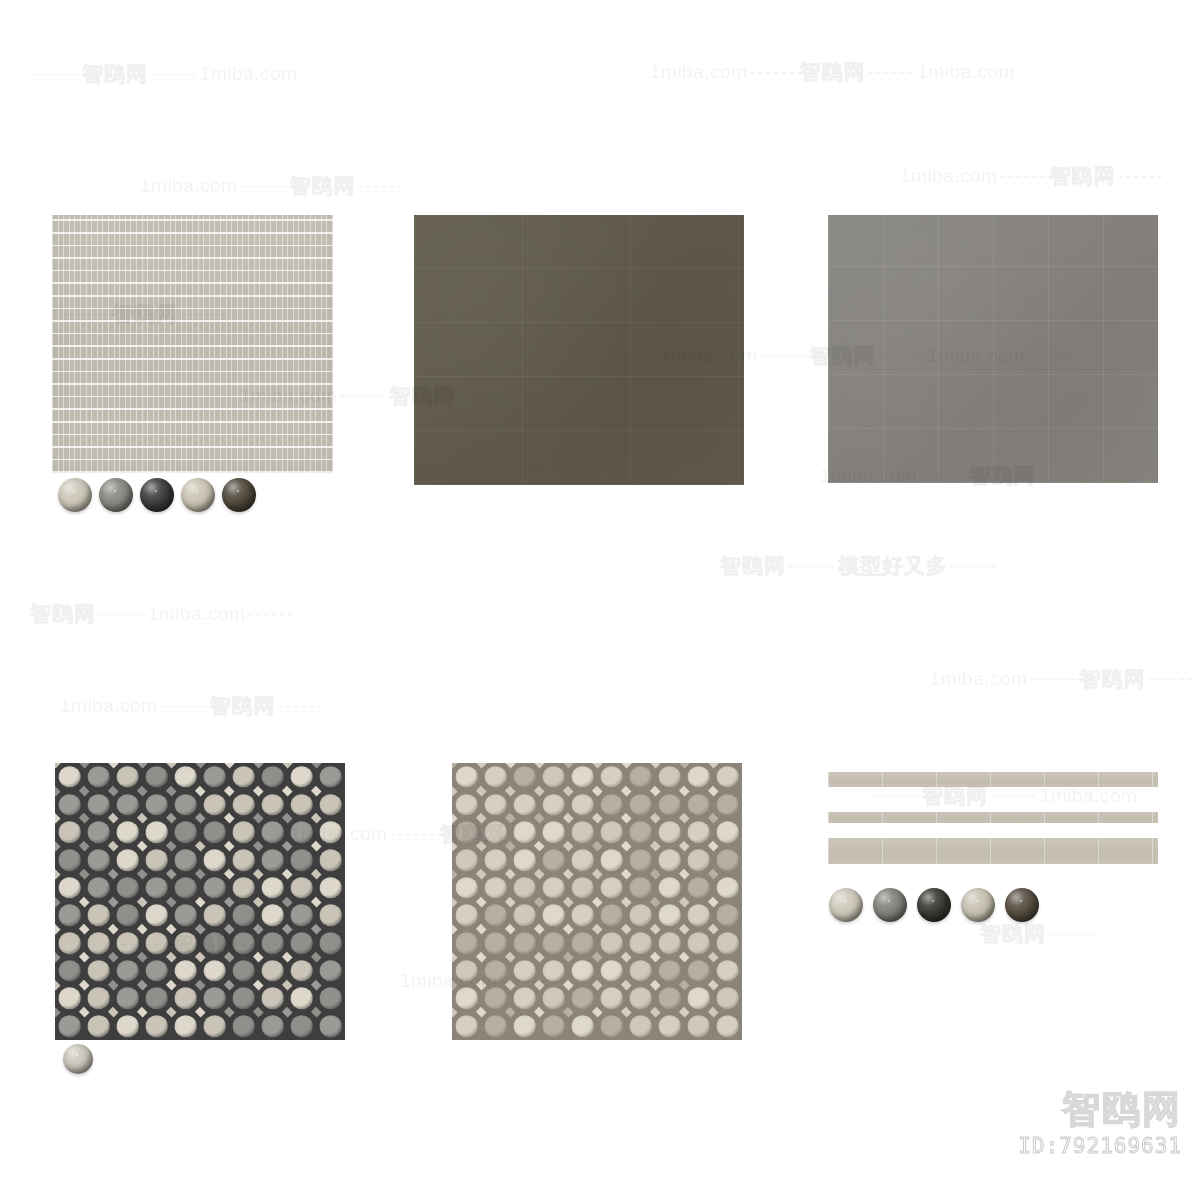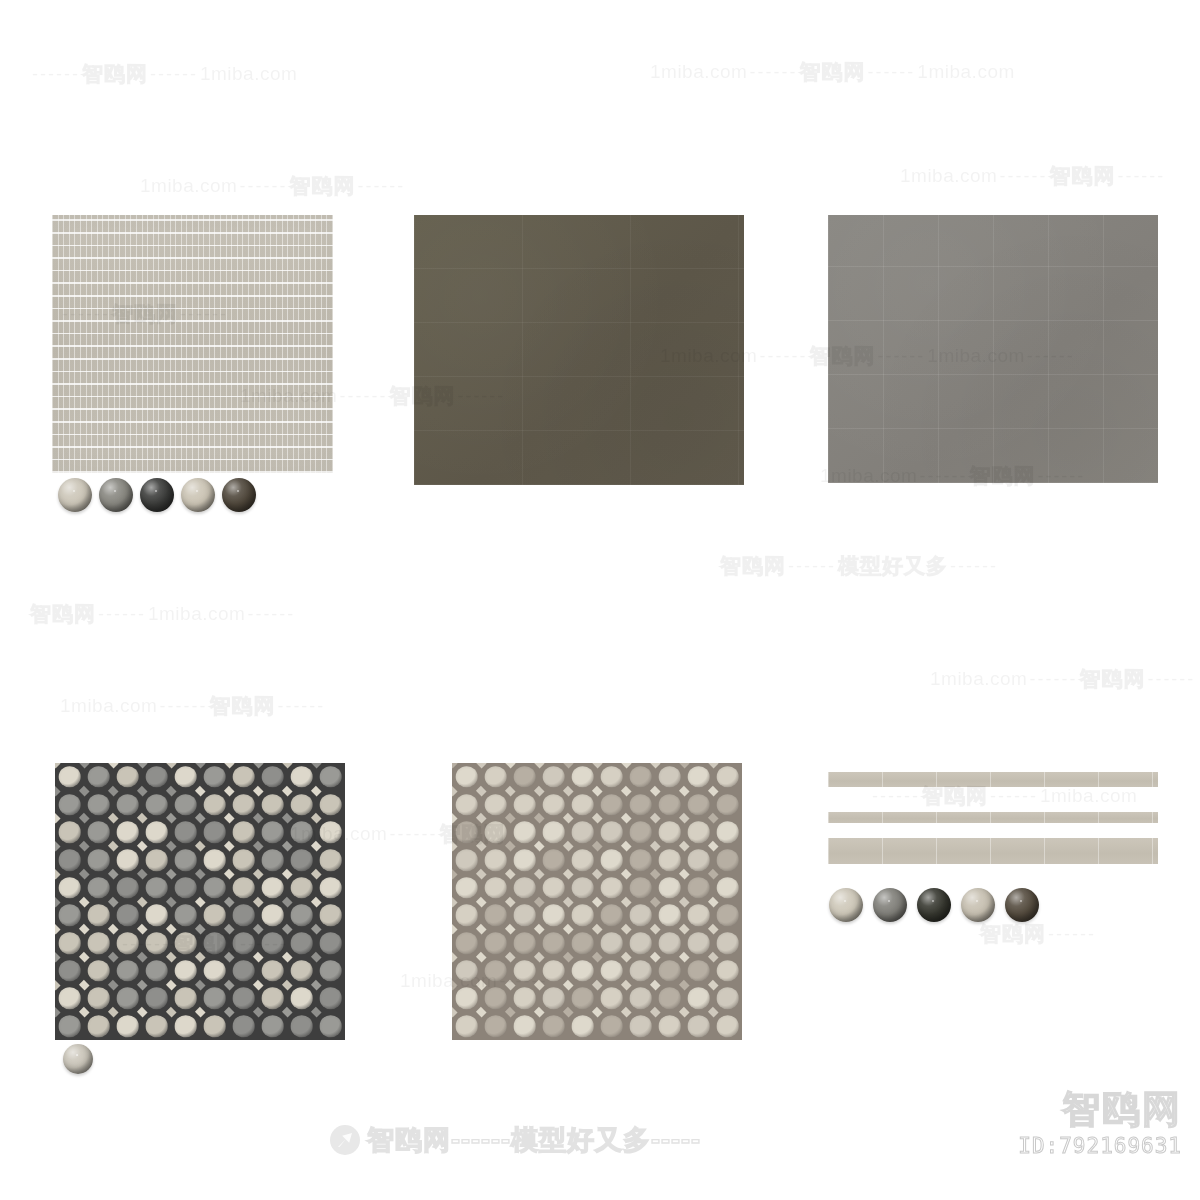--- a/index.html
+++ b/index.html
@@ -1206,23 +1206,19 @@
       <div class="wm-row" style="left: 980px; top: 920px;">
         <span class="wm-cn">智鸥网</span>
         <span class="wm-dash">------</span>
       </div>
       <div class="wm-row" style="left: 400px; top: 970px;">
         <span class="wm-url">1miba.com</span>
         <span class="wm-dash">------</span>
       </div>
     </div>
 
-  <div id="brand-bar">
-    <div id="brand-logo"></div>
-    <div id="brand-text">智鸥网------模型好又多-----</div>
-  </div>
 
   <div id="id-block">
     <div id="id-brand">智鸥网</div>
     <div id="id-number">ID:792169631</div>
   </div>
 
 </div>
 
 </body></html>

